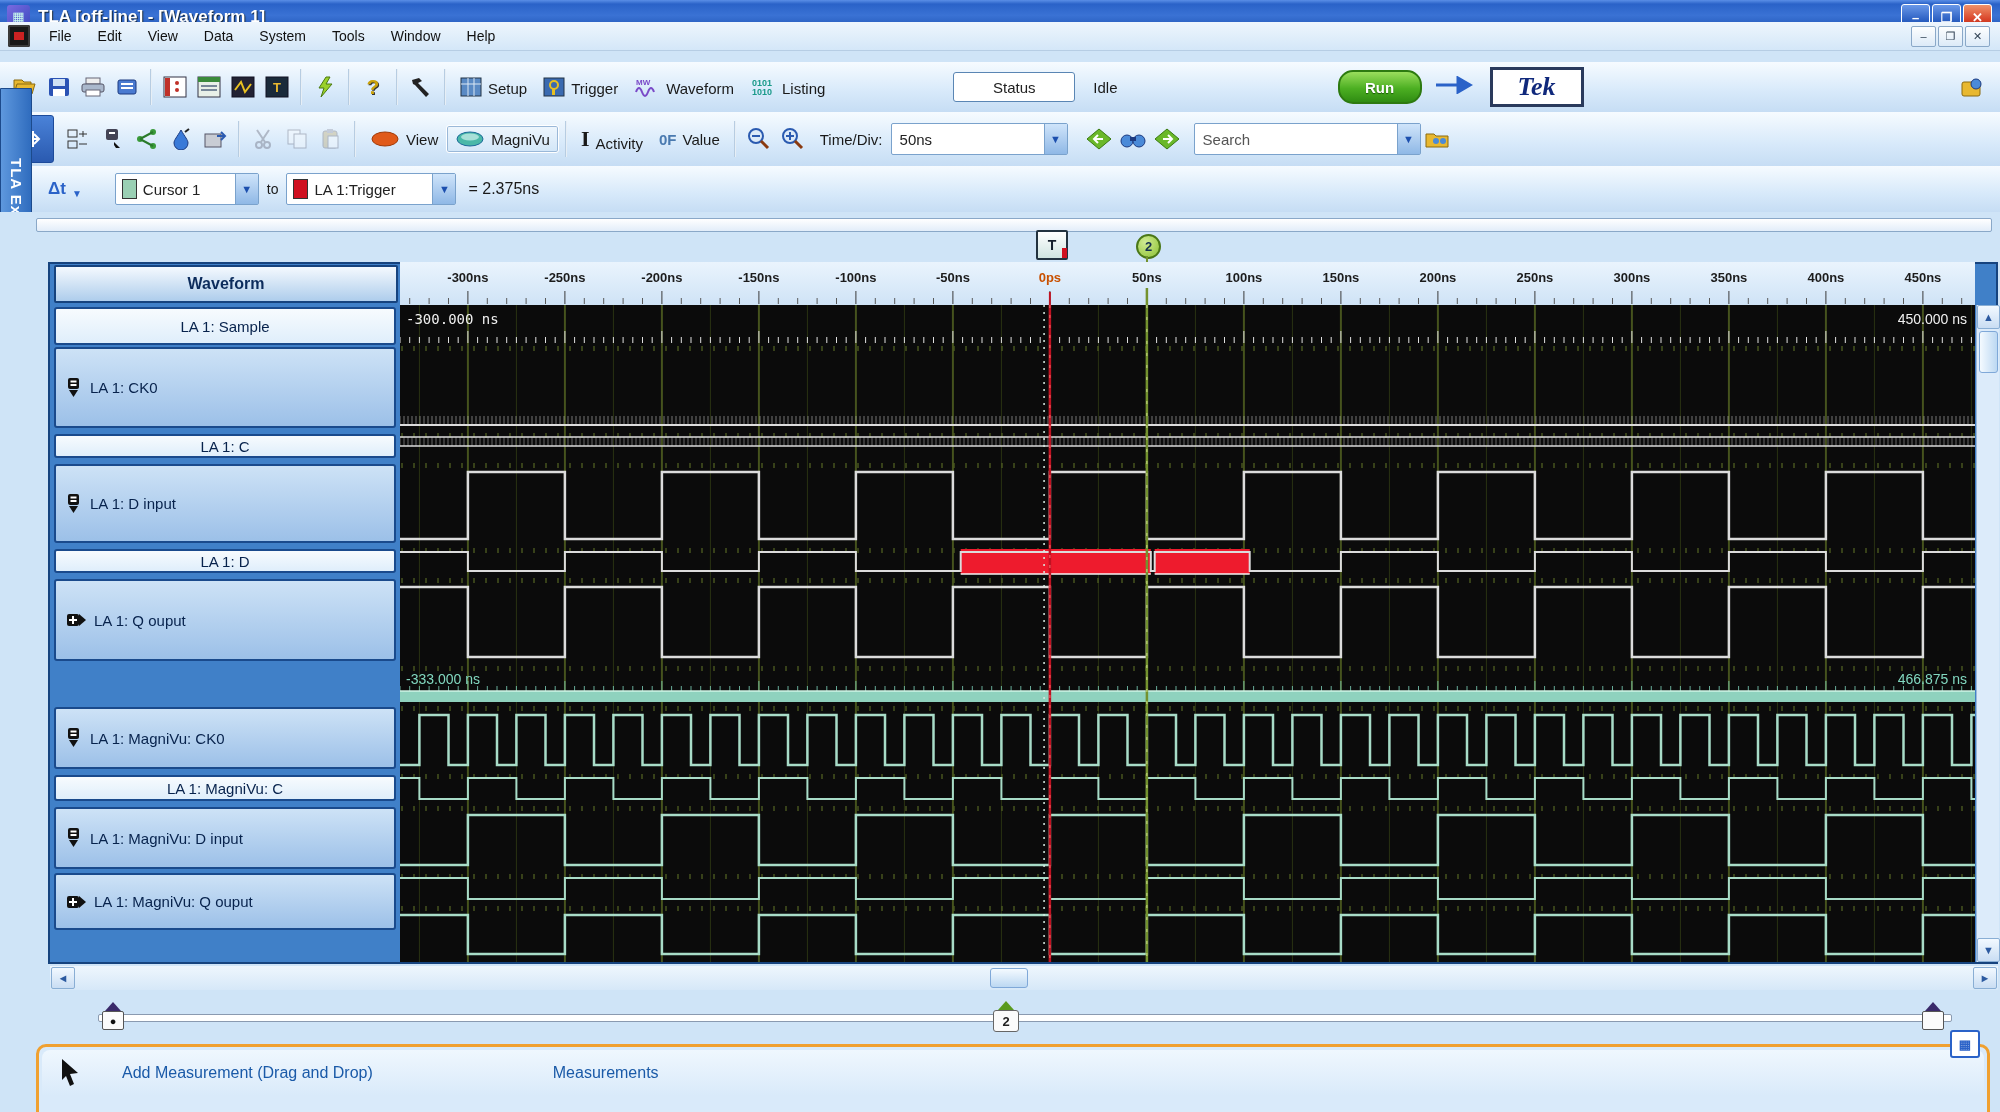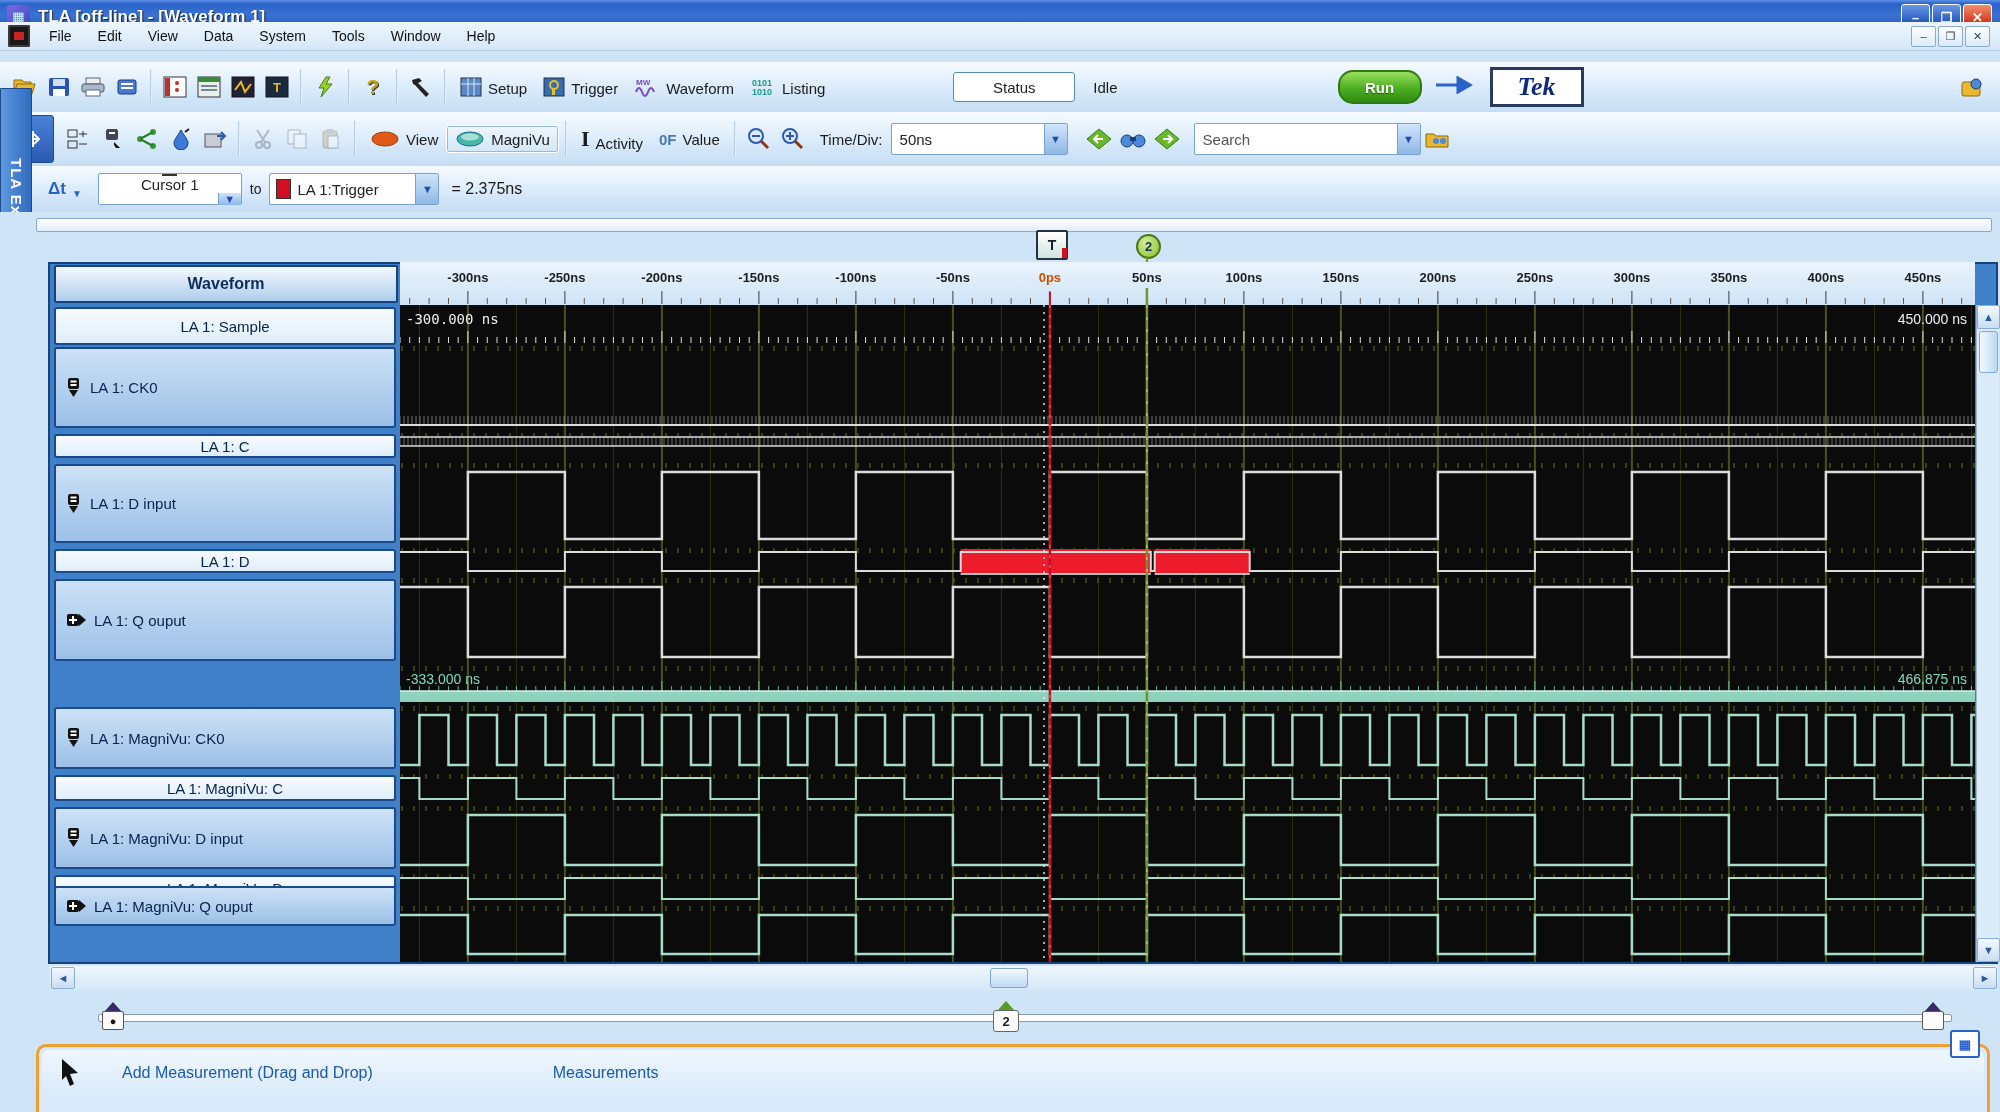--- a/index.html
+++ b/index.html
@@ -400,21 +400,21 @@
         </svg>
       </span>
   </div>
 
   <div id="toolbar3" class="abs toolbar">
     <span style="width:40px;"></span>
     <span class="tb-btn">
       <span style="font-size:17px;font-weight:bold;color:#2a62c8;">Δt</span>
       <span style="font-size:10px;color:#2a62c8;">▼</span>
       </span>
-    <span class="combo" style="width:142px;margin-left:8px;flex-direction:column;">
+    <span class="combo" style="width:142px;margin-left:25px;">
       <span class="swatch" style="background:#9ad0b4;"></span>
       <span>Cursor 1</span>
       <span class="arrow">▼</span>
       </span>
     <span style="margin:0 8px;font-size:14px;color:#1a1a1a;">to</span>
     <span class="combo" style="width:168px;">
       <span class="swatch" style="background:#d01020;"></span>
       <span>LA 1:Trigger</span>
       <span class="arrow">▼</span>
       </span>
@@ -589,21 +589,21 @@
             <rect x="2" y="1" width="11" height="11" rx="2" fill="#111"></rect>
             <rect x="4.5" y="3.5" width="6" height="2" fill="#fff"></rect>
             <rect x="4.5" y="7" width="6" height="2" fill="#fff"></rect>
             <path d="M3 13 h9 l-4.5 7 z" fill="#111"></path>
           </svg>
           <span>LA 1: MagniVu: D input</span>
         </div>
         <div class="wrow narrow" style="top: 570px; height: 26px;">
           <span>LA 1: MagniVu: D</span>
         </div>
-        <div class="wrow tall" style="top: 581px; height: 40px;">
+        <div class="wrow tall" style="top: 568px; height: 57px;">
           <svg width="20" height="16">
             <rect x="1" y="2" width="12" height="12" rx="2" fill="#111"></rect>
             <rect x="3" y="7" width="8" height="2" fill="#fff"></rect>
             <rect x="6" y="4" width="2" height="8" fill="#fff"></rect>
             <path d="M13 2 l7 6 -7 6 z" fill="#111"></path>
           </svg>
           <span>LA 1: MagniVu: Q ouput</span>
         </div>
       </div>
     <div id="canvas-wrap" class="abs"><svg width="1575" height="657">

